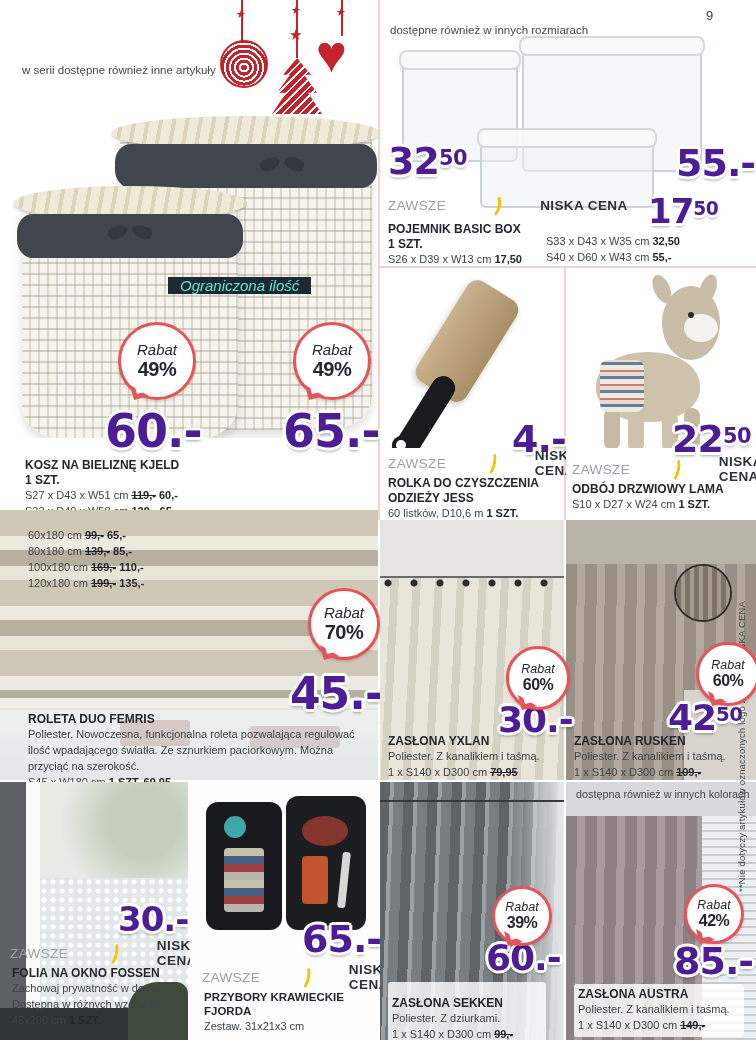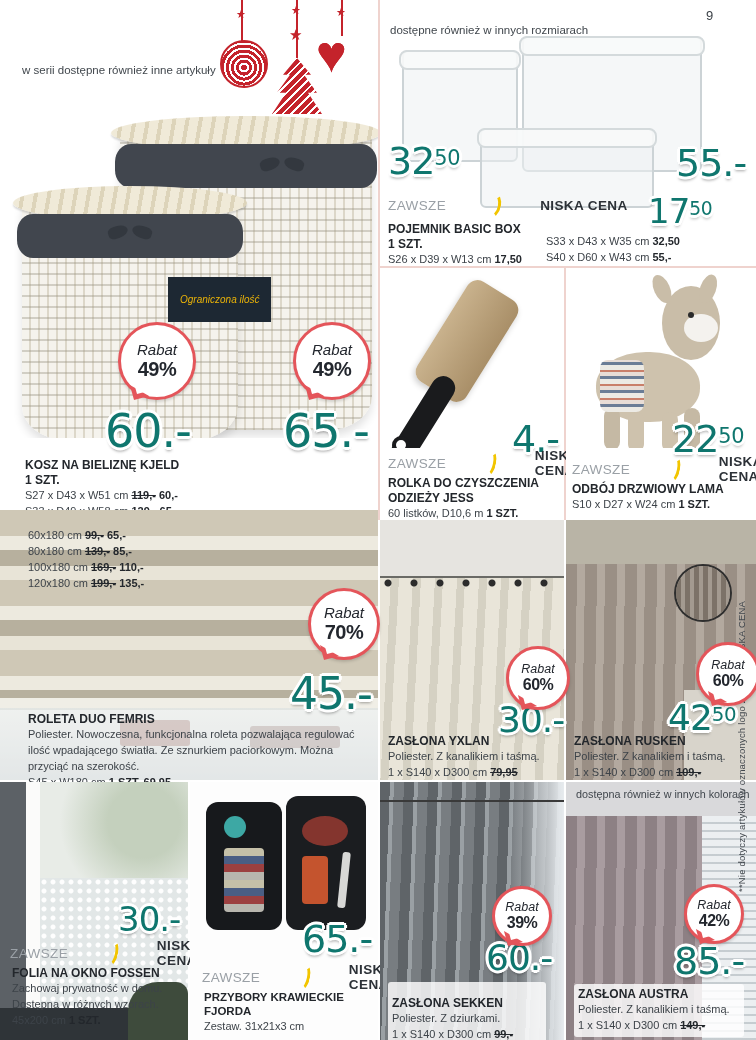--- a/index.html
+++ b/index.html
@@ -3,21 +3,21 @@
 <meta charset="utf-8">
 <style>
   html,body{margin:0;padding:0;background:#ffffff;}
   body{font-family:"Liberation Sans",sans-serif;color:#3d4349;}
   #page{position:relative;width:756px;height:1040px;background:#fff;overflow:hidden;}
   .abs{position:absolute;}
   .panel{position:absolute;background:#fff;}
   .note{font-size:11.5px;color:#41474d;}
   .divider{position:absolute;background:#efd3ce;}
   
-  .price{position:absolute;font-weight:400;color:#0f766e;letter-spacing:-1px;line-height:1;
+  .price{position:absolute;font-weight:700;color:#4c1d95;letter-spacing:-1px;line-height:1;
     font-family:"DejaVu Sans",sans-serif;
     text-shadow:-3px 0 0 #fff,3px 0 0 #fff,0 -3px 0 #fff,0 3px 0 #fff,
       -2px -2px 0 #fff,2px -2px 0 #fff,-2px 2px 0 #fff,2px 2px 0 #fff,0 4px 3px rgba(0,0,0,.35);}
   .price sup{font-size:55%;vertical-align:baseline;position:relative;top:-0.45em;letter-spacing:-0.5px;}
   
   .badge{position:absolute;background:#fff;border:3px solid #e4555a;border-radius:50%;
     display:flex;flex-direction:column;align-items:center;justify-content:center;
     color:#23272e;box-shadow:0 2px 3px rgba(0,0,0,.15);z-index:6;}
   .badge::after{content:"";position:absolute;left:2px;bottom:-14px;width:0;height:0;
     border:11px solid transparent;border-top-color:#e4555a;transform:rotate(30deg);z-index:-1;}
@@ -59,22 +59,22 @@
   .ornstring{position:absolute;width:1.5px;background:#c4232b;}
   .ornstar{position:absolute;color:#c4232b;font-size:11px;}
   .bauble{position:absolute;width:44px;height:44px;border-radius:50%;
     background:repeating-radial-gradient(circle at 50% 58%,#c4232b 0 3px,#fff 3px 5px);
     border:2px solid #c4232b;}
   .tree{position:absolute;width:50px;height:56px;
     clip-path:polygon(50% 0,78% 30%,64% 30%,90% 62%,72% 62%,100% 100%,0 100%,28% 62%,10% 62%,36% 30%,22% 30%);
     background:repeating-linear-gradient(135deg,#c4232b 0 4px,#fff 4px 6px);}
   .heartshape{position:absolute;color:#c4232b;font-size:52px;line-height:.8;
     text-shadow:0 0 0 #c4232b;}
-  .limited{position:absolute;background:#1d2833;color:#eab308;font-style:italic;font-size:10px;
-    padding:17px 12px;z-index:5;}
+  .limited{position:absolute;background:#1d2833;color:#5eead4;font-style:italic;font-size:15px;
+    padding:0 12px;z-index:5;}
   .vert-footnote{position:absolute;writing-mode:vertical-rl;transform:rotate(180deg);
     font-size:9.5px;color:#41474d;letter-spacing:.2px;}
   .redhead{position:absolute;text-align:center;color:#d8262c;z-index:7;line-height:1.02;}
   .redhead .l1{font-size:33px;letter-spacing:-0.5px;}
   .redhead .l1 b{font-weight:900;}
   .redhead .l2{font-size:16px;letter-spacing:.5px;}
   .rodline{position:absolute;height:2px;background:#6a6a66;}
   .ringdots{position:absolute;height:10px;
     background-image:radial-gradient(circle at 4px 5px,#2c2c2c 3px,transparent 4px);
     background-size:26px 10px;background-repeat:repeat-x;}

